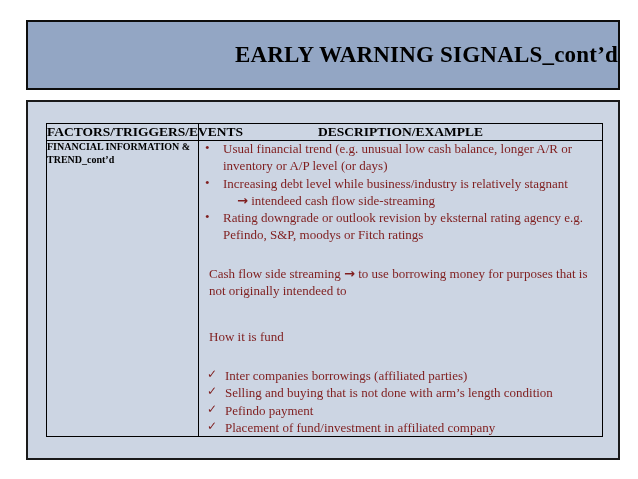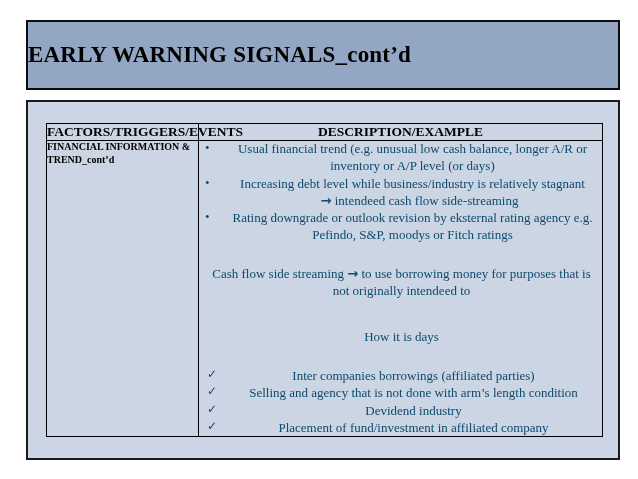--- a/index.html
+++ b/index.html
@@ -28,21 +28,21 @@
     position: absolute;
     left: 26px;
     top: 20px;
     width: 594px;
     height: 70px;
     background: #93a6c4;
     border: 2px solid #0d0d0d;
     box-sizing: border-box;
     display: flex;
     align-items: center;
-    justify-content: flex-start;
+    justify-content: flex-end;
   }
   .title-text {
     font-size: 23px;
     font-weight: bold;
     color: #000000;
     letter-spacing: 0.2px;
     text-align: center;
     line-height: 1.1;
     white-space: nowrap;
   }
@@ -94,24 +94,23 @@
     font-size: 10px;
     color: #000000;
     line-height: 1.26;
     padding: 8px;
     vertical-align: middle;
     text-align: left;
   }
 
   .desc-cell {
     font-size: 13px;
-    color: #0c4a6e;
+    color: #7f1d1d;
     padding: 6px 8px 7px 8px;
     line-height: 1.3;
-    text-align: center;
   }
 
   
   ul.bullets {
     list-style: none;
     margin: 0 0 0 0;
     padding: 0;
   }
   ul.bullets > li {
     position: relative;
@@ -202,33 +201,33 @@
                 <span>Rating downgrade or outlook revision by eksternal rating agency e.g. Pefindo, S&amp;P, moodys or Fitch ratings</span>
               </li>
             </ul>
 
             <div class="spacer-line"></div>
 
             <p class="para"><span>Cash flow side streaming</span> <span class="arrow-glyph">→</span> <span>to use borrowing money for purposes that is not originally intendeed to</span></p>
 
             <div class="spacer-line"></div>
 
-            <p class="para">How it is days</p>
+            <p class="para">How it is fund</p>
 
             <div class="spacer-line"></div>
 
             <ul class="checks">
               <li>
                 <span>Inter companies borrowings (affiliated parties)</span>
               </li>
               <li>
-                <span>Selling and agency that is not done with arm’s length condition</span>
-              </li>
-              <li>
-                <span>Devidend industry</span>
+                <span>Selling and buying that is not done with arm’s length condition</span>
+              </li>
+              <li>
+                <span>Pefindo payment</span>
               </li>
               <li>
                 <span>Placement of fund/investment in affiliated company</span>
               </li>
             </ul>
 
           </td>
         </tr>
       </tbody>
     </table>

